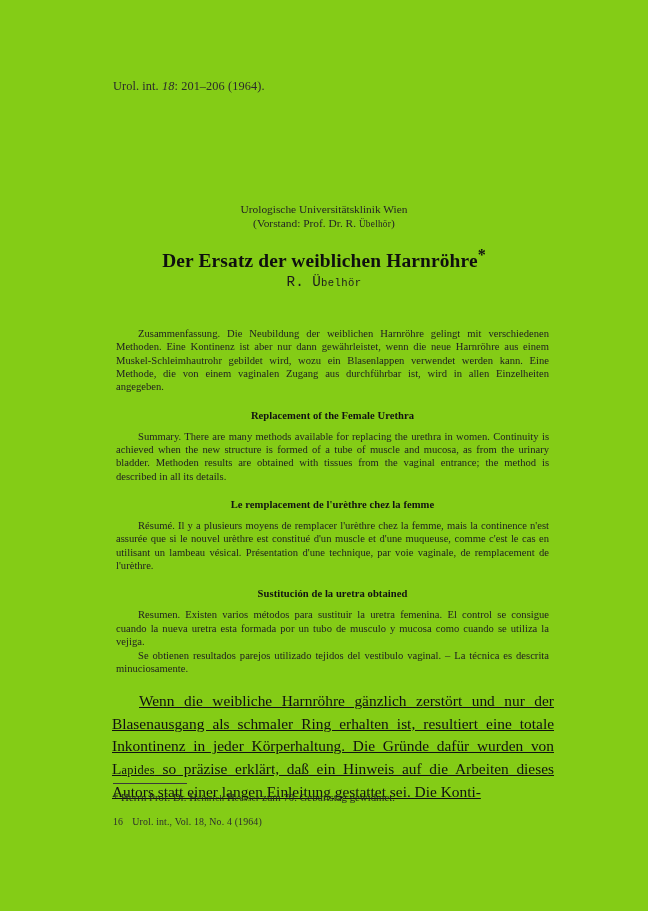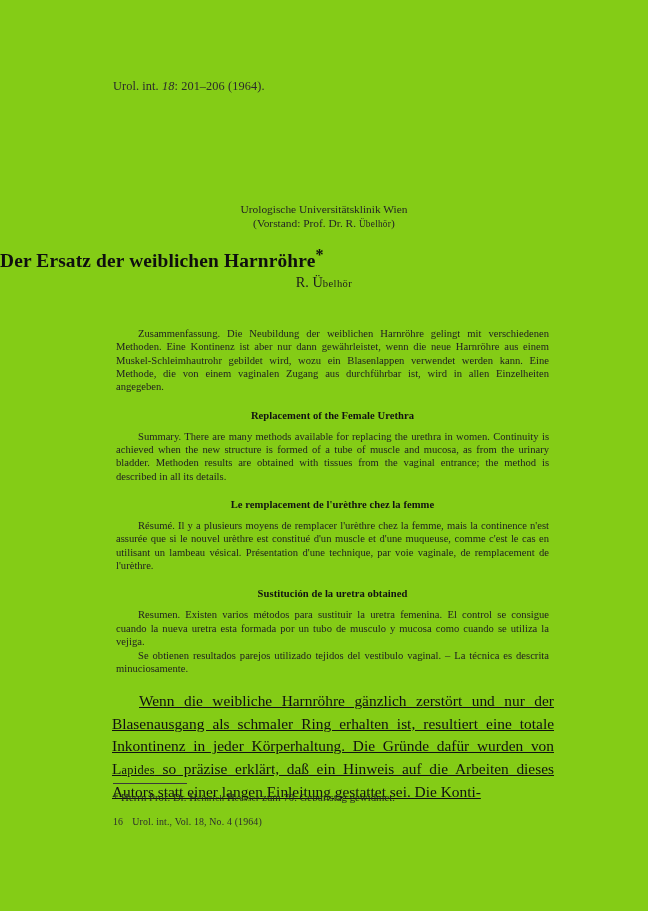--- a/index.html
+++ b/index.html
@@ -50,20 +50,21 @@
     font-size: 9.3px;
     letter-spacing: 0.25px;
   }
 
   
   .article-title {
     position: absolute;
     left: 0;
     right: 0;
     top: 237px;
+    text-align: center;
     font-weight: bold;
     font-size: 19.4px;
     letter-spacing: 0.15px;
     color: #0f0f0f;
   }
   .article-title .fn-marker {
     font-weight: bold;
     font-size: 16px;
     vertical-align: super;
     line-height: 0;
@@ -71,20 +72,21 @@
 
   
   .byline {
     position: absolute;
     left: 0;
     right: 0;
     top: 274px;
     text-align: center;
     font-size: 14.3px;
     color: #1c1c1c;
+    font-family: Liberation Mono, monospace;
   }
   .byline .sc {
     font-size: 10.6px;
     letter-spacing: 0.4px;
   }
 
   
   .abstracts {
     position: absolute;
     left: 116px;

